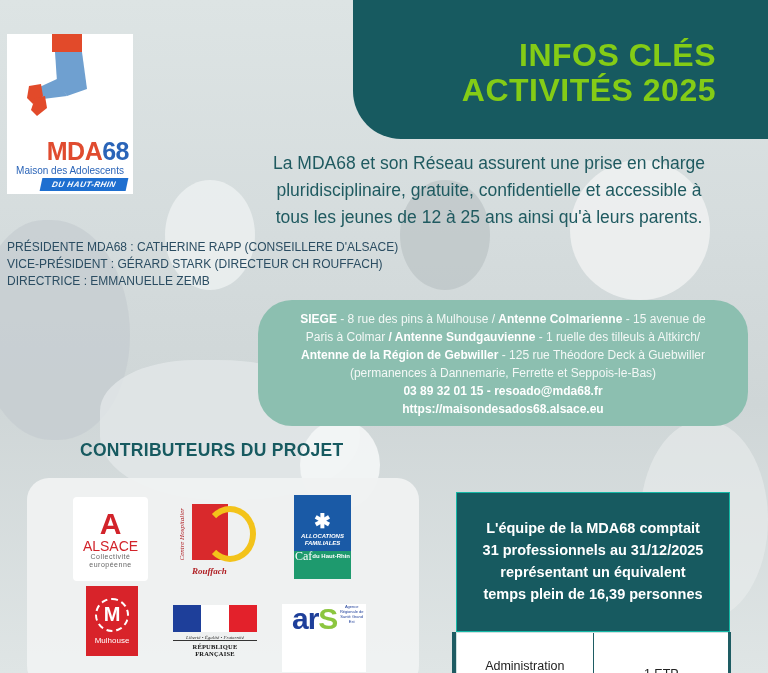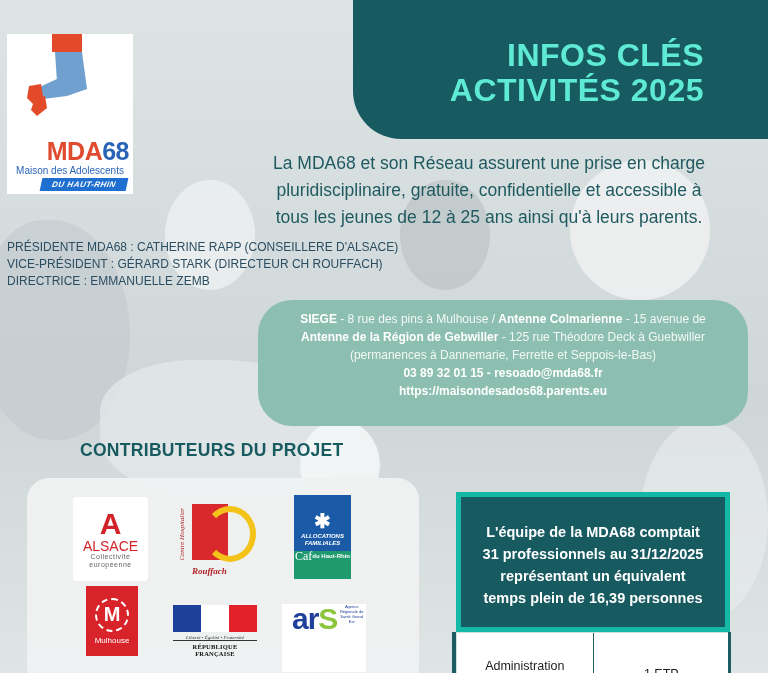--- a/index.html
+++ b/index.html
@@ -38,22 +38,22 @@
       position: absolute; left: 34px; top: 144px; width: 86px; height: 13px;
       background: #1e6fd0; color: #fff; font-size: 8px; font-weight: bold; font-style: italic;
       text-align: center; line-height: 13px; transform: skewX(-12deg); letter-spacing: .5px;
     }
 
     .title-card {
       position: absolute; left: 353px; top: 0; width: 415px; height: 139px;
       background: #175a60; border-bottom-left-radius: 48px;
     }
     .title-card .t {
-      position: absolute; right: 64px; top: 38px; text-align: right;
-      color: #5eead4; font-weight: bold; font-size: 32px; line-height: 35px; letter-spacing: .5px;
+      position: absolute; right: 52px; top: 38px; text-align: right;
+      color: #84cc16; font-weight: bold; font-size: 32px; line-height: 35px; letter-spacing: .5px;
     }
 
     .intro {
       position: absolute; left: 243px; top: 150px; width: 492px; text-align: center;
       color: #1f5a60; font-size: 17.5px; line-height: 27px;
     }
 
     .people {
       position: absolute; left: 7px; top: 239px; color: #2b4d62; font-size: 12px; line-height: 17px;
       text-transform: uppercase;
@@ -105,21 +105,21 @@
     .l-ars { left: 282px; top: 604px; width: 84px; height: 68px; background: #fff; flex-direction: row; align-items: flex-start; padding-left: 10px; }
     .l-ars .ars { font-size: 30px; font-weight: bold; line-height: 30px; letter-spacing: -1px; }
     .l-ars .ars .ar { color: #1e3f9a; }
     .l-ars .ars .s { color: #8cc63f; }
     .l-ars .ars-sub { font-size: 4px; color: #1e3f9a; }
 
     .team-card {
       position: absolute; left: 456px; top: 492px; width: 274px; height: 140px;
       background: #175a60; color: #fff; font-weight: bold; font-size: 14.5px; line-height: 22px;
       text-align: center; padding-top: 24px;
-      border: 5px solid #14b8a6;
+      border: 1px solid #14b8a6;
     }
     .team-table {
       position: absolute; left: 456px; top: 632px; width: 274px; height: 50px;
       background: #fff; display: flex; border: 1px solid #cfe0e0;
     }
     .team-table .cell { flex: 1; border-right: 1px solid #1e5c63; text-align: center; color: #222; font-size: 12.5px; padding-top: 26px; }
     .team-table .cell:last-child { border-right: none; padding-top: 34px; }
     .team-border-left { position: absolute; left: 452px; top: 632px; width: 4px; height: 41px; background: #1e5c63; }
     .team-border-right { position: absolute; left: 728px; top: 632px; width: 3px; height: 41px; background: #1e5c63; }
   </style>
@@ -161,24 +161,25 @@
 </div>
 
 <div class="people">
   <div>PRÉSIDENTE MDA68 : CATHERINE RAPP (CONSEILLERE D'ALSACE)</div>
   <div>VICE-PRÉSIDENT : GÉRARD STARK (DIRECTEUR CH ROUFFACH)</div>
   <div>DIRECTRICE : EMMANUELLE ZEMB</div>
 </div>
 
 <div class="address-card">
   <div><b>SIEGE</b><span> - 8 rue des pins à Mulhouse / </span><b>Antenne Colmarienne</b><span> - 15 avenue de</span></div>
+  <div><span>Paris à Colmar </span><b>/ Antenne Sundgauvienne</b><span> - 1 ruelle des tilleuls à Altkirch/</span></div>
   <div><b>Antenne de la Région de Gebwiller</b><span> - 125 rue Théodore Deck à Guebwiller</span></div>
   <div>(permanences à Dannemarie, Ferrette et Seppois-le-Bas)</div>
   <div><b>03 89 32 01 15 - resoado@mda68.fr</b></div>
-  <div><b>https://maisondesados68.parents.eu</b></div>
+  <div><b>https://maisondesados68.alsace.eu</b></div>
 </div>
 
 <div class="contrib-title">CONTRIBUTEURS DU PROJET</div>
 
 <div class="logos-card"></div>
 
 <div class="plogo l-alsace">
   <div class="a-mark">A</div>
   <div class="a-name">ALSACE</div>
   <div class="a-sub">Collectivité</div>

